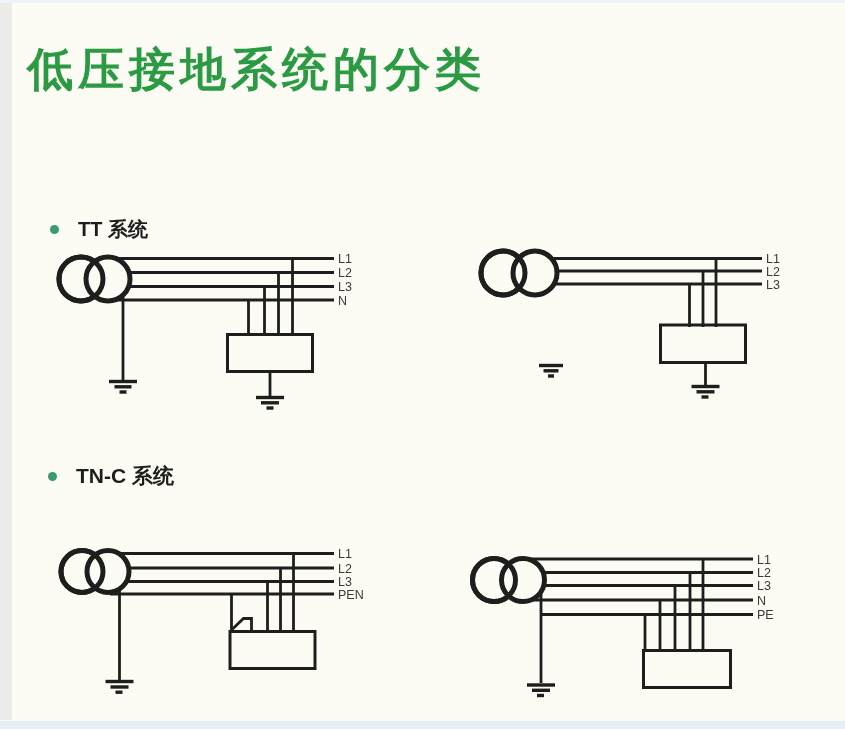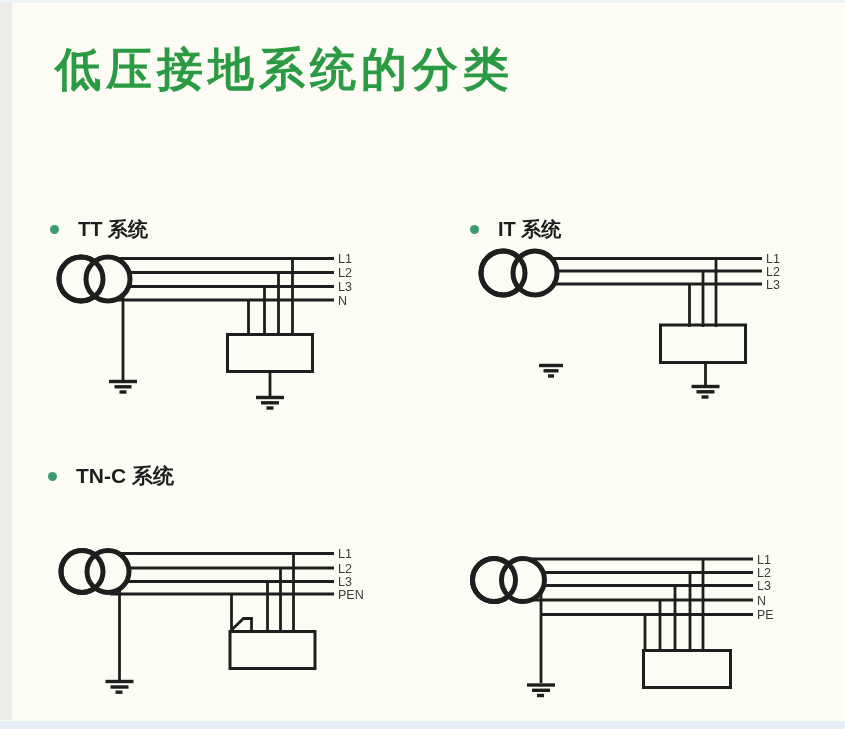--- a/index.html
+++ b/index.html
@@ -9,21 +9,21 @@
   html,body{margin:0;padding:0;}
   .stage{
     position:relative; width:845px; height:729px; background:var(--background);
     overflow:hidden; font-family:"Liberation Sans", sans-serif;
   }
   .edge-left{position:absolute;left:0;top:0;width:12px;height:720px;background:#ececea;}
   .edge-top{position:absolute;left:0;top:0;width:100%;height:3px;background:#eef3f8;}
   .edge-bottom{position:absolute;left:0;bottom:0;width:100%;height:8px;background:#e7eef7;}
   .page-title{
     position:absolute;left:27px;top:8px;color:var(--title-green);
-    font-size:46px;font-weight:bold;letter-spacing:5px;white-space:nowrap;margin-left:28px;
+    font-size:46px;font-weight:bold;letter-spacing:5px;white-space:nowrap;
   }
   .subtitle{
     position:absolute;left:27px;top:133px;color:var(--title-green);
     font-size:26px;font-weight:bold;white-space:nowrap;
   }
   .subtitle .bullet{font-size:18px;vertical-align:3px;margin-right:2px;}
   .diag-title{
     position:absolute;display:flex;align-items:center;gap:19px;
     color:#1d1d1d;font-size:20px;font-weight:bold;white-space:nowrap;
   }
@@ -81,24 +81,20 @@
       <line class="gbar" x1="266.5" y1="408" x2="273.5" y2="408"></line>
     </g>
     <g>
       <text class="clabel" x="338" y="263">L1</text>
       <text class="clabel" x="338" y="277">L2</text>
       <text class="clabel" x="338" y="291">L3</text>
       <text class="clabel" x="338" y="304.5">N</text>
     </g>
   </svg>
 
-  <div class="diag-title" style="left:470px;top:216px;">
-    <span class="dot"></span>
-    <span>IT 系统</span>
-  </div>
   <svg class="circuit" style="left:450px;top:245px;" width="350" height="160" viewBox="450 245 350 160">
     <g class="wire">
       <line x1="535" y1="258.5" x2="762" y2="258.5"></line>
       <line x1="535" y1="271" x2="762" y2="271"></line>
       <line x1="535" y1="284" x2="762" y2="284"></line>
       <line x1="716" y1="258.5" x2="716" y2="327"></line>
       <line x1="703" y1="271" x2="703" y2="327"></line>
       <line x1="689.5" y1="284" x2="689.5" y2="327"></line>
     </g>
     <g>

